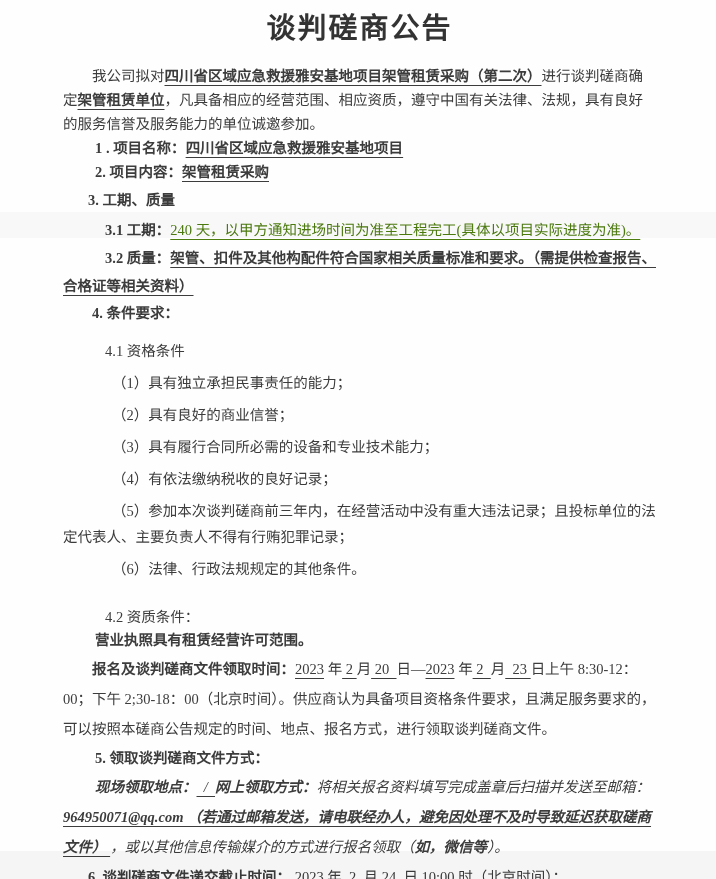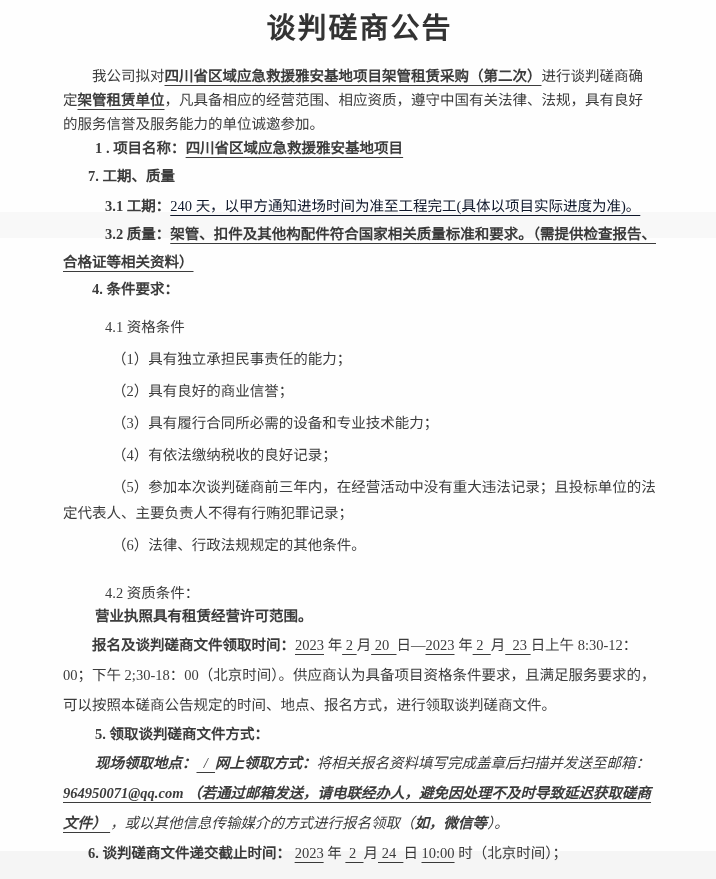--- a/index.html
+++ b/index.html
@@ -18,21 +18,21 @@
   .band{position:absolute;left:0;width:716px;pointer-events:none;}
   .band1{top:212px;height:26px;background:rgba(0,0,0,0.025);}
   .band2{top:851px;height:28px;background:rgba(0,0,0,0.035);}
   h1.title{
     font-size:29px;line-height:40px;font-weight:bold;color:#333;
     text-align:center;letter-spacing:2px;margin:8px 0 16px;
   }
   p{margin:0;}
   .b{font-weight:bold;}
   .u{text-decoration:underline;text-underline-offset:4px;text-decoration-thickness:1px;}
-  .faded{color:#0f172a;}
+  .faded{color:#4d7c0f;}
   .p1{line-height:24px;text-indent:2em;}
   .item12{line-height:24px;margin-left:32px;}
   .sec3{line-height:26px;margin-left:25px;margin-top:3px;font-weight:bold;}
   .item31{line-height:28px;margin-left:42px;margin-top:3px;}
   .item32{line-height:28px;text-indent:42px;}
   .sec4{line-height:26px;margin-left:29px;font-weight:bold;}
   .item41{line-height:26px;margin-left:42px;margin-top:12px;}
   .cond{line-height:26px;text-indent:49px;margin-top:6px;}
   .item42{line-height:23px;margin-left:42px;margin-top:24px;}
   .note42{line-height:23px;margin-left:32px;font-weight:bold;}
@@ -47,22 +47,23 @@
 <div class="page">
   <div class="band band1"></div>
   <div class="band band2"></div>
 
   <h1 class="title">谈判磋商公告</h1>
 
   <p class="p1"><span>我公司拟对</span><span class="b u">四川省区域应急救援雅安基地项目架管租赁采购（第二次）</span><span>进行谈判磋商确定</span><span class="b u">架管租赁单位</span><span>，凡具备相应的经营范围、相应资质，遵守中国有关法律、法规，具有良好的服务信誉及服务能力的单位诚邀参加。</span></p>
 
   <p class="item12"><span class="b">1 . 项目名称：</span><span class="b u">四川省区域应急救援雅安基地项目</span></p>
 
+  <p class="item12"><span class="b">2. 项目内容：</span><span class="b u">架管租赁采购</span></p>
 
-  <p class="sec3">7. 工期、质量</p>
+  <p class="sec3">3. 工期、质量</p>
 
   <p class="item31"><span class="b">3.1 工期：</span><span class="u faded">240 天，以甲方通知进场时间为准至工程完工(具体以项目实际进度为准)。</span></p>
 
   <p class="item32"><span class="b">3.2 质量：</span><span class="b u">架管、扣件及其他构配件符合国家相关质量标准和要求。（需提供检查报告、合格证等相关资料）</span></p>
 
   <p class="sec4">4. 条件要求：</p>
 
   <p class="item41">4.1 资格条件</p>
 
   <p class="cond">（1）具有独立承担民事责任的能力；</p>

